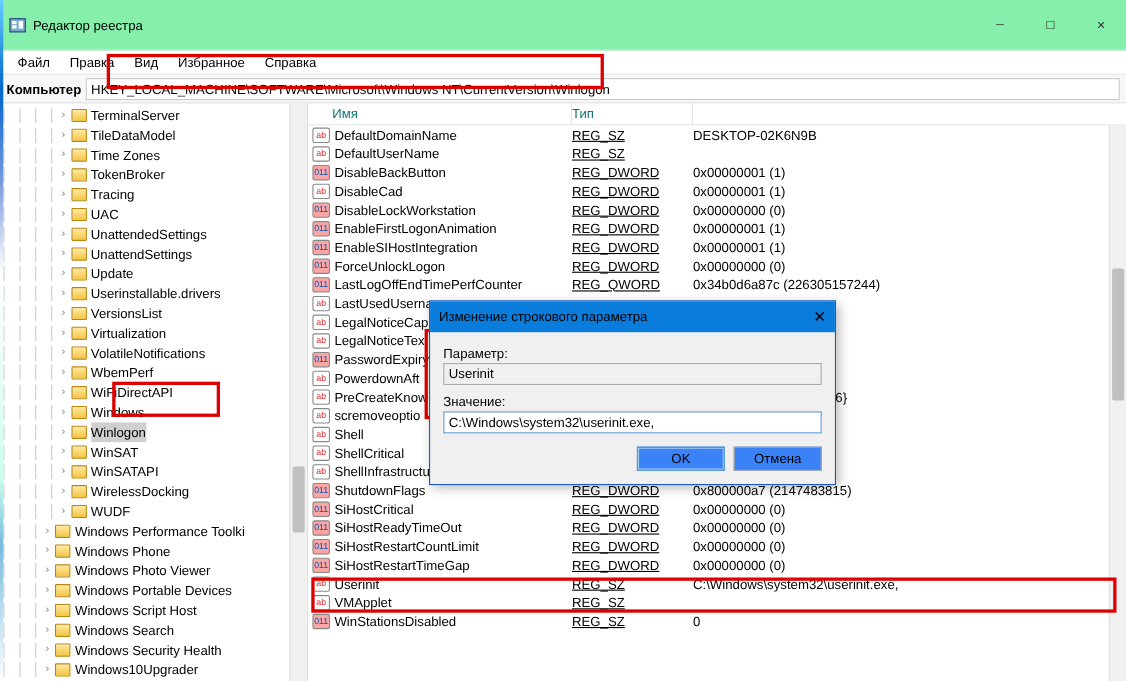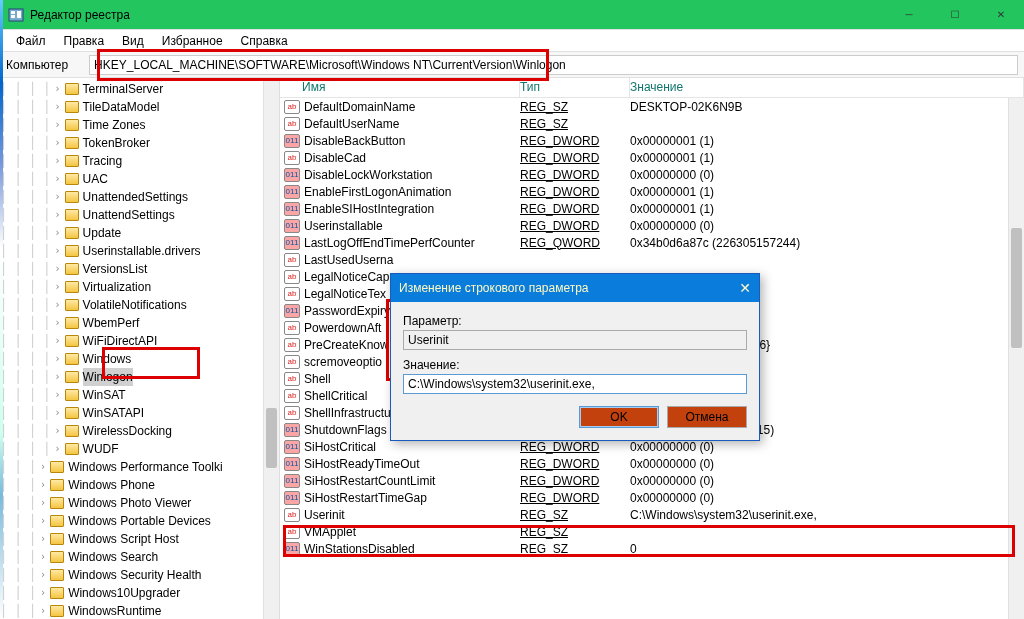--- a/index.html
+++ b/index.html
@@ -1,25 +1,25 @@
 <!DOCTYPE html>
 <html><head>
 <meta charset="utf-8">
 <style>
   * { box-sizing: border-box; margin: 0; padding: 0; }
   body { font-family: "Segoe UI", Tahoma, sans-serif; font-size: 12px; background: #fff; color: #000; width: 1024px; height: 619px; overflow: hidden; position: relative; }
-  .titlebar { height: 30px; display: flex; align-items: center; padding-left: 8px; background: #22c55e; border-bottom: 1px solid #e0e0e0;}
+  .titlebar { height: 46px; display: flex; align-items: center; padding-left: 8px; background: #86efac; border-bottom: 1px solid #e0e0e0;}
   .titlebar-icon { width:16px; height:16px; margin-right:6px; }
   .titlebar-text { flex:1; font-size:12px; }
   .win-controls { display:flex; }
   .win-ctrl { width:46px; height:30px; display:flex; align-items:center; justify-content:center; font-family:"Segoe UI Symbol"; font-size:10px; color:#333;}
   .menubar { height:22px; display:flex; align-items:center; padding:0 8px; gap:2px; font-size:12px; border-bottom:1px solid #e0e0e0;text-align:center;}
   .menubar span { padding:2px 8px; }
   .addressbar { height:26px; display:flex; align-items:center; padding:0 6px; border-bottom:1px solid #e0e0e0; background:#f7f7f7; position:relative;}
-  .addressbar-label { margin-right:21px;}
+  .addressbar-label { margin-right:4px;font-weight:bold;}
   .addressbar-input { flex:1; border:1px solid #ccc; height:20px; padding:0 4px; font-size:12px; background:#fff;}
   .main { display:flex; height: calc(619px - 30px - 22px - 26px); }
   .tree-pane { width: 280px; border-right:1px solid #ddd; overflow:hidden; padding-top:2px; position:relative;}
   .tree-scroll { position:absolute; right:0; top:0; bottom:0; width:16px; background:#f0f0f0; border-left:1px solid #e0e0e0;}
   .tree-scroll-thumb { position:absolute; top: 330px; left:2px; right:2px; height:60px; background:#c0c0c0; border-radius:2px;}
   .tree li { white-space: nowrap; line-height:18px; height:18px; display:flex; align-items:center;}
   .expander { width:14px; text-align:center; color:#888; font-size:10px; font-family:monospace;}
   .folder-icon { width:14px; height:12px; background:linear-gradient(#ffe9a3,#f4c542); border:1px solid #b8860b; border-radius:1px; margin-right:4px; display:inline-block;}
   .tree-label { }
   .selected { background:#d0d0d0; }
@@ -34,29 +34,29 @@
   .list-body { }
   .row { display:flex; height:17px; align-items:center;}
   .row > div:nth-child(1){ width:240px; display:flex; align-items:center; padding-left:4px;}
   .row > div:nth-child(2){ width:110px;text-decoration:underline; }
   .row > div:nth-child(3){ flex:1; overflow:hidden; text-overflow:ellipsis; white-space:nowrap; padding-right:16px;}
   .val-icon { width:16px; height:14px; margin-right:4px; border:1px solid #888; border-radius:2px; display:inline-flex; align-items:center; justify-content:center; font-size:8px; font-weight:normal;}
   .str-icon { background:#fff; color:#d22;}
   .dw-icon { background:#fca5a5; color:#05a;}
   .red-box { position:absolute; border:3px solid #d00; z-index:30; pointer-events:none;}
   .dialog { position:absolute; left:390px; top:273px; width:370px; background:#f0f0f0; border:1px solid #185abd; z-index:50; box-shadow:3px 3px 10px rgba(0,0,0,0.3);}
-  .dialog-title { background:#0a7cdc; color:#fef9c3; height:28px; display:flex; align-items:center; padding:0 8px; font-size:12px;}
+  .dialog-title { background:#0a7cdc; color:#000000; height:28px; display:flex; align-items:center; padding:0 8px; font-size:12px;}
   .dialog-title-text { flex:1;}
   .dialog-close { font-family:sans-serif; font-size:14px;}
   .dialog-body { padding:10px 12px 12px 12px;}
   .dlg-label { font-size:12px; margin:2px 0;}
   .dlg-input-ro { width:100%; border:1px solid #aaa; background:#f0f0f0; height:20px; padding:0 4px; font-size:12px; margin-bottom:6px;}
   .dlg-input { width:100%; border:1px solid #5a9ad6; background:#fff; height:20px; padding:0 4px; font-size:12px; margin-bottom:12px;}
   .dlg-buttons { display:flex; justify-content:flex-end; gap:8px;}
-  .dlg-btn { width:80px; height:22px; border:1px solid #aaa; background:#c2410c; font-size:12px;}
+  .dlg-btn { width:80px; height:22px; border:1px solid #aaa; background:#3b82f6; font-size:12px;}
   .dlg-btn.primary { border:1px solid #5a9ad6; box-shadow:0 0 0 1px #a6cdf0 inset;}
   .tree-guide { display:inline-block; color:#ccc; font-family:monospace; font-size:12px;}
   .left-decor { position:absolute; left:0; top:0; bottom:0; width:3px; background: linear-gradient(#6cf, #06c, #79d, #fff 40%, #cfe 70%, #7bd 80%, #fff); z-index:60;}
 </style>
 </head>
 <body>
 
 <div class="left-decor"></div>
 
 <div class="titlebar">
@@ -274,21 +274,20 @@
         </li>
       </ul>
     <div class="tree-scroll">
         <div class="tree-scroll-thumb"></div>
       </div>
   </div>
   <div class="list-pane">
     <div class="list-header">
       <div class="col-name">Имя</div>
       <div class="col-type">Тип</div>
-      <div class="col-value">Значение</div>
     </div>
     <div class="list-body" id="list-body">
         <div class="row">
           <div>
             <span class="val-icon str-icon">ab</span>
             <span>DefaultDomainName</span>
           </div>
           <div>REG_SZ</div>
           <div>DESKTOP-02K6N9B</div>
         </div>
@@ -335,21 +334,21 @@
           <div>
             <span class="val-icon dw-icon">011</span>
             <span>EnableSIHostIntegration</span>
           </div>
           <div>REG_DWORD</div>
           <div>0x00000001 (1)</div>
         </div>
         <div class="row">
           <div>
             <span class="val-icon dw-icon">011</span>
-            <span>Userinstallable</span>
+            <span>ForceUnlockLogon</span>
           </div>
           <div>REG_DWORD</div>
           <div>0x00000000 (0)</div>
         </div>
         <div class="row">
           <div>
             <span class="val-icon dw-icon">011</span>
             <span>LastLogOffEndTimePerfCounter</span>
           </div>
           <div>REG_QWORD</div>

